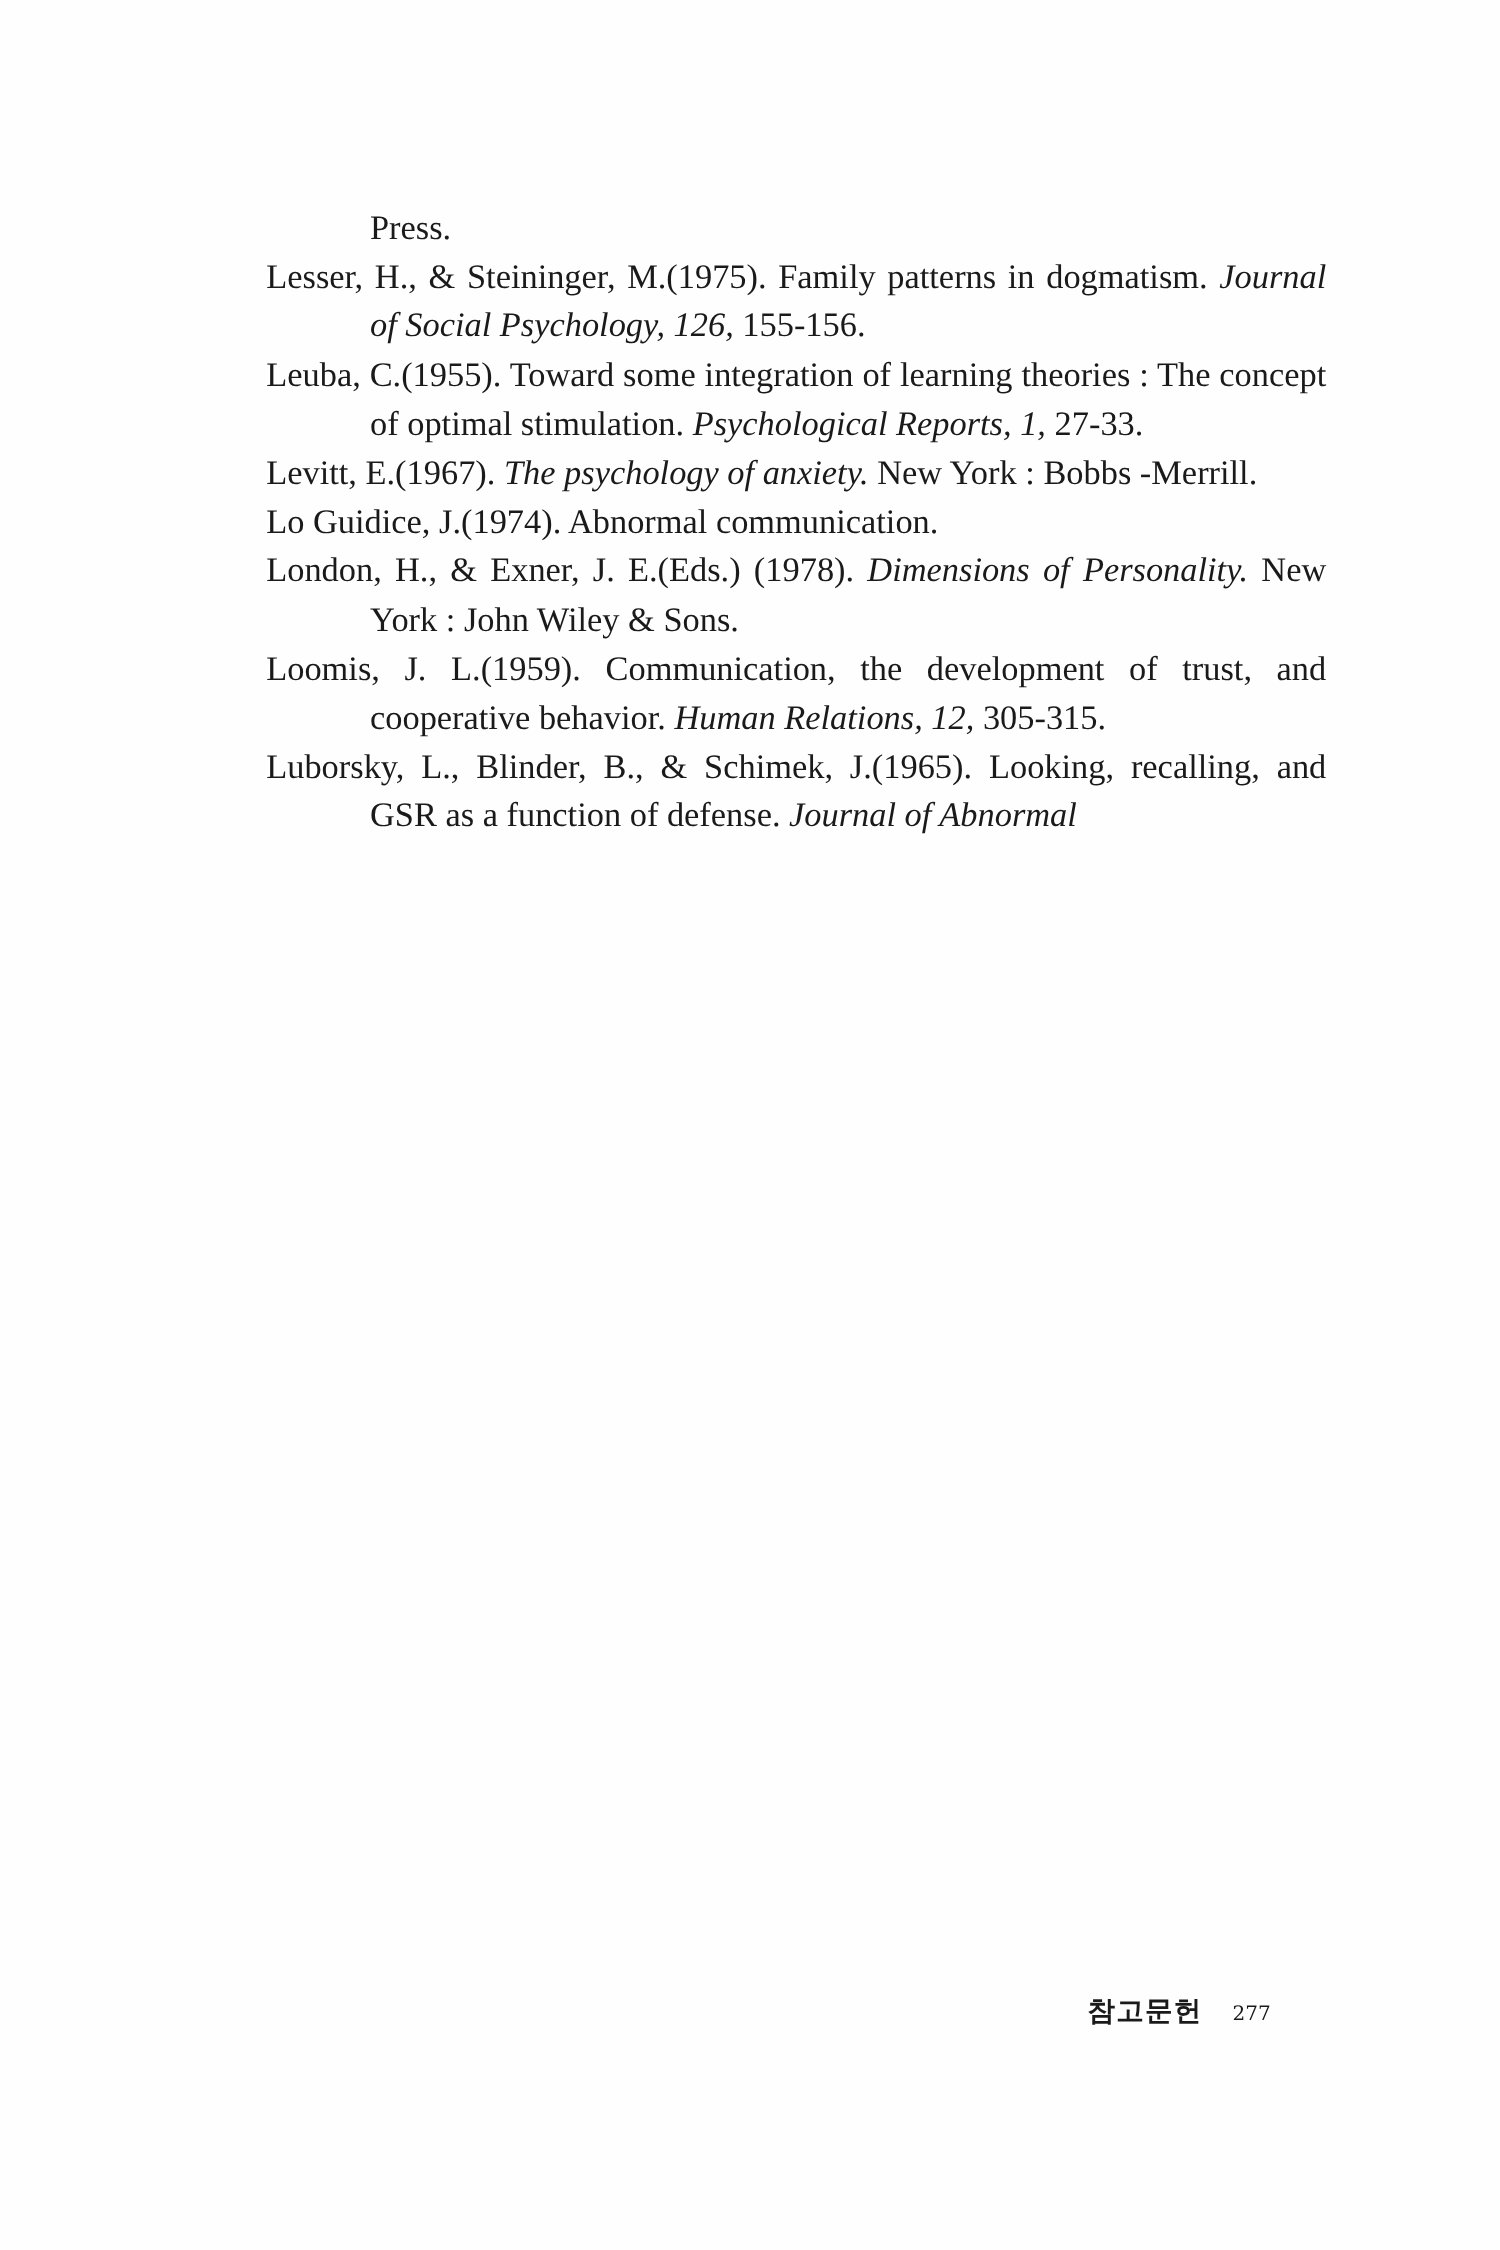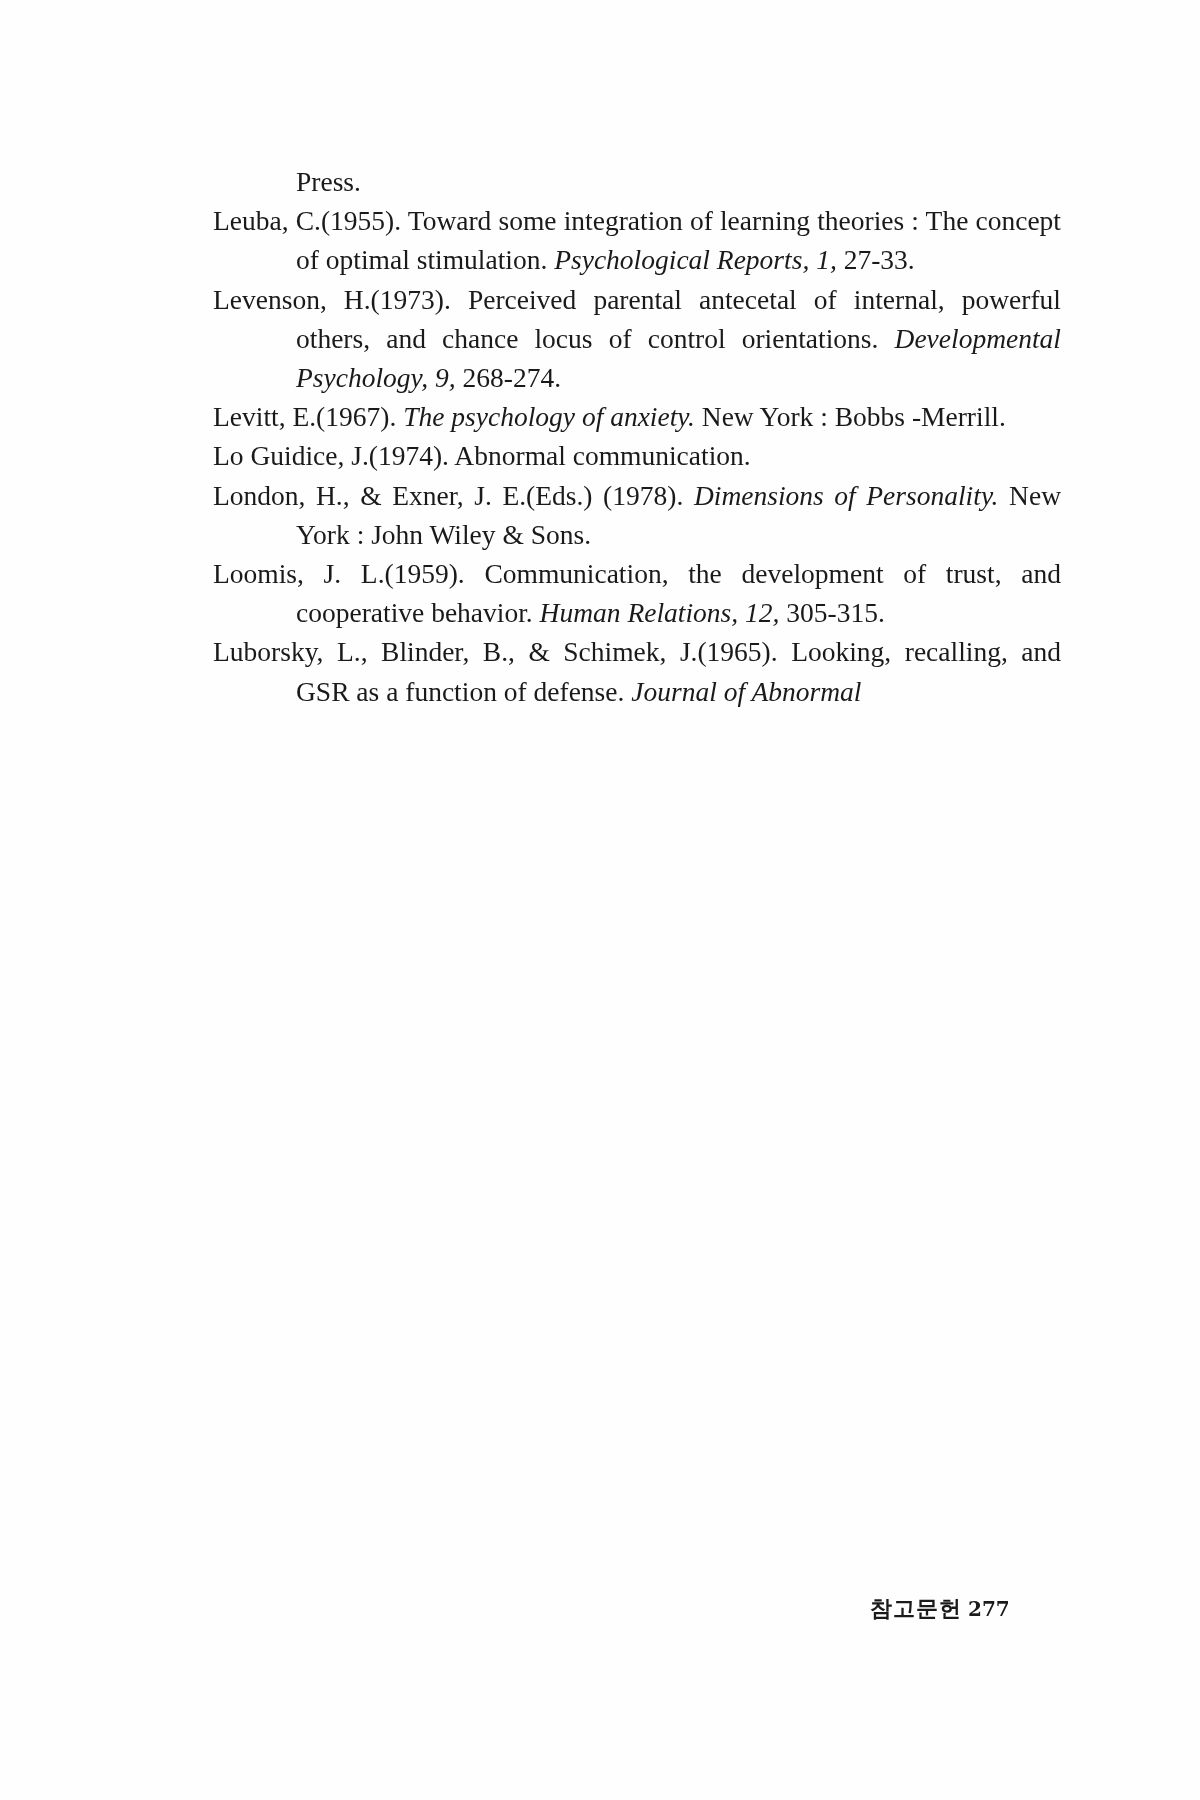--- a/index.html
+++ b/index.html
@@ -53,48 +53,49 @@
       white-space: nowrap;
     }
     .footer .section {
       font-family: Liberation Sans, sans-serif;
       font-weight: bold;
       font-size: 22px;
       letter-spacing: 1px;
     }
     .footer .pnum {
       font-family: "DejaVu Serif", serif;
-      font-weight: bold;
-      font-size: 20px;
+      font-weight: normal;
+      font-size: 16px;
+      margin-left: 18px;
     }
   </style>
 </head>
 <body>
 
 <div class="page">
   <div class="refs">
 
     <p class="entry cont" style="text-indent:0;padding-left:83px;">
       <span>Press.</span>
     </p>
 
+    <p class="entry">
+      <span>Lesser, H., &amp; Steininger, M.(1975).</span>
+      <span>Family patterns in dogmatism.</span>
+      <i>Journal of Social Psychology, 126,</i>
+      <span>155-156.</span>
+    </p>
 
     <p class="entry">
       <span>Leuba, C.(1955).</span>
       <span>Toward some integration of learning theories : The concept of optimal stimulation.</span>
       <i>Psychological Reports, 1,</i>
       <span>27-33.</span>
     </p>
 
-    <p class="entry">
-      <span>Levenson, H.(1973).</span>
-      <span>Perceived parental antecetal of internal, powerful others, and chance locus of control orientations.</span>
-      <i>Developmental Psychology, 9,</i>
-      <span>268-274.</span>
-    </p>
 
     <p class="entry">
       <span>Levitt, E.(1967).</span>
       <i>The psychology of anxiety.</i>
       <span>New York : Bobbs -Merrill.</span>
     </p>
 
 
 
 

